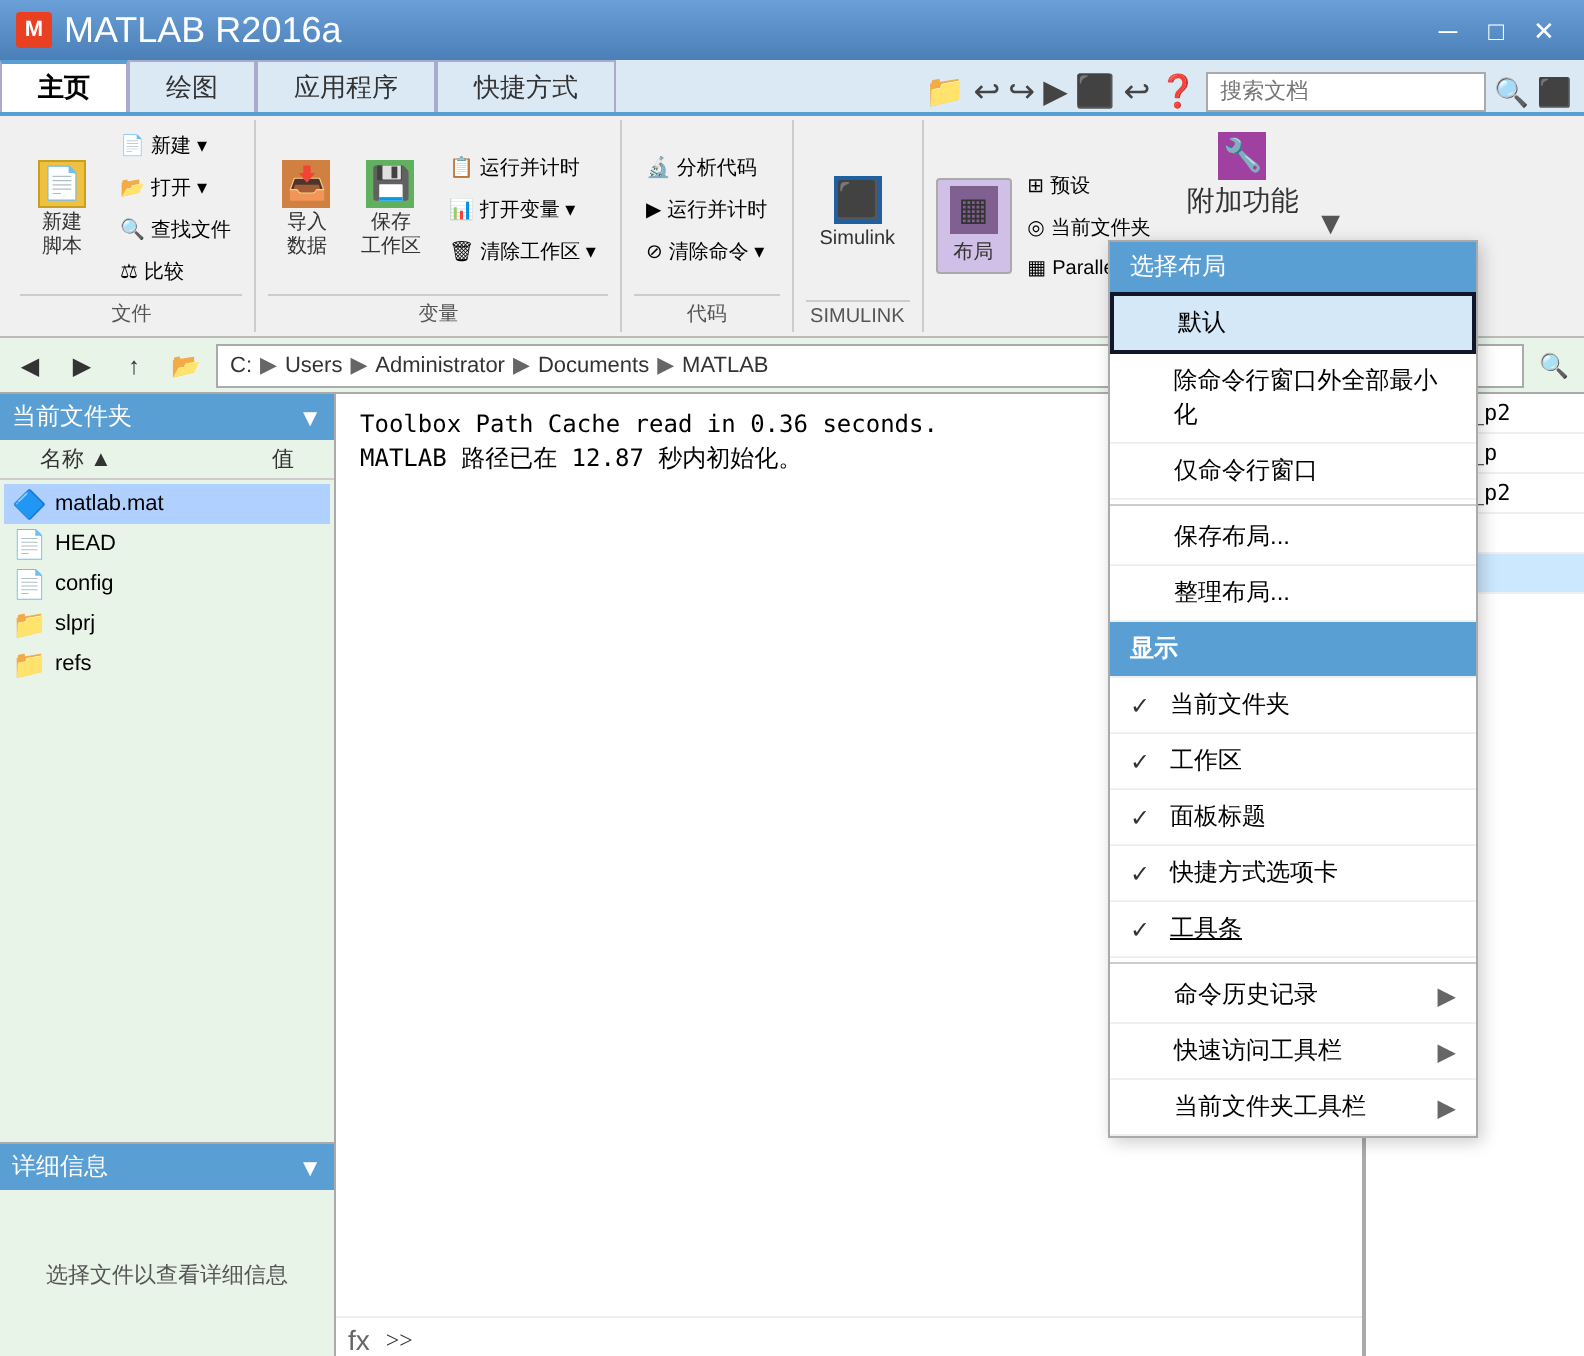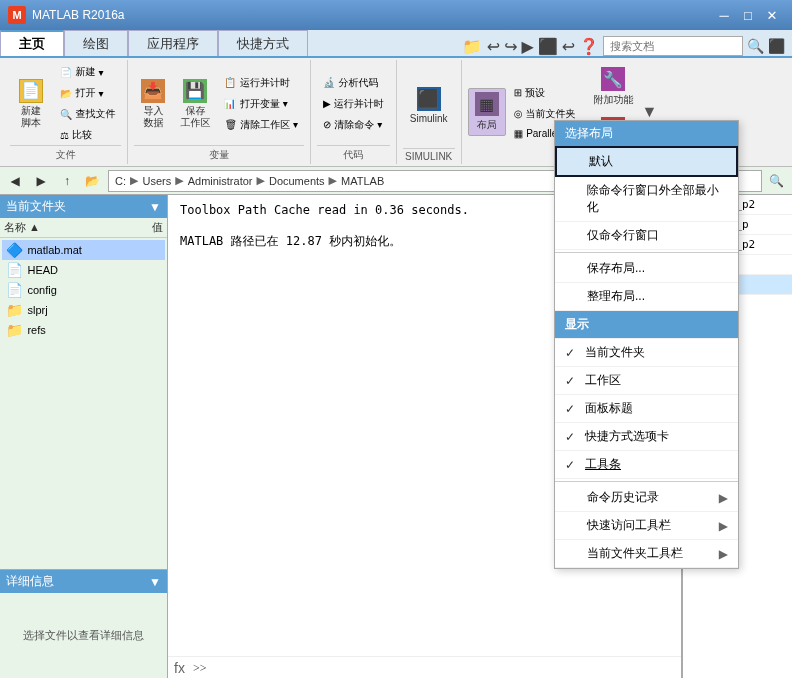--- a/index.html
+++ b/index.html
@@ -319,21 +319,21 @@
     .icon-import { background: #d08040; }
     .icon-save { background: #60b060; }
     .icon-simulink { background: #2060a0; }
     .icon-layout { background: #806090; }
   </style>
 </head>
 <body>
 
 <div id="title-bar">
   <div class="icon" style="width:18px;height:18px;background:#e84020;border-radius:2px;display:flex;align-items:center;justify-content:center;color:white;font-weight:bold;font-size:11px;margin-right:6px;">M</div>
-  <span style="flex:1;font-size:12px;color:white;">MATLAB R2016a</span>
+  <span style="flex:1;font-size:18px;color:white;">MATLAB R2016a</span>
   <button class="win-btn">─</button>
   <button class="win-btn">□</button>
   <button class="win-btn close-btn">✕</button>
 </div>
 
 <div id="tab-bar">
   <div class="tab-item active">主页</div>
   <div class="tab-item">绘图</div>
   <div class="tab-item">应用程序</div>
   <div class="tab-item">快捷方式</div>
@@ -458,21 +458,21 @@
             <span>当前文件夹</span>
           </div>
         <div class="rib-btn-small">
             <span>▦</span>
             <span>Parallel</span>
           </div>
       </div>
       <div style="display:flex;flex-direction:column;gap:2px;margin-left:4px;">
         <div class="rib-btn" style="min-width:44px;">
           <div class="rib-icon" style="background:#a040a0;">🔧</div>
-          <span style="font-size:10px;">附加功能</span>
+          <span style="font-size:14px;">附加功能</span>
         </div>
         <div class="rib-btn" style="min-width:44px;">
           <div class="rib-icon" style="background:#c04040;">📚</div>
           <span style="font-size:10px;">资源</span>
         </div>
       </div>
       <div style="display:flex;flex-direction:column;justify-content:center;">
         <span style="font-size:16px;cursor:pointer;color:#555;">▼</span>
       </div>
     </div>
@@ -498,21 +498,21 @@
   <div class="addr-btn">🔍</div>
 </div>
 
 <div id="main-layout" style="display:flex;height:calc(678px - 30px - 28px - 86px - 28px - 22px);">
 
   <div id="left-panel">
     <div id="panel-header">
       <span>当前文件夹</span>
       <span style="cursor:pointer;">▼</span>
     </div>
-    <div style="padding:2px 4px;background:#e8f4e8;border-bottom:1px solid #ccc;display:flex;align-items:center;">
+    <div style="padding:2px 20px;background:#e8f4e8;border-bottom:1px solid #ccc;display:flex;align-items:center;">
       <span style="font-size:11px;color:#333;">名称 ▲</span>
       <span style="margin-left:auto;font-size:11px;color:#333;">值</span>
     </div>
     <div id="file-list">
       <div class="file-item selected">
         <span class="file-icon" style="color:#2060c0;">🔷</span>
         <span>matlab.mat</span>
       </div>
       <div class="file-item">
         <span class="file-icon">📄</span>
@@ -537,21 +537,21 @@
         <span style="cursor:pointer;">▼</span>
       </div>
       <div id="detail-content">
         <span>选择文件以查看详细信息</span>
       </div>
     </div>
   </div>
 
   <div id="cmd-panel">
     <div id="cmd-content">
-      <div style="margin-bottom:16px;">Toolbox Path Cache read in 0.36 seconds.</div>
+      <div style="margin-bottom:2px;">Toolbox Path Cache read in 0.36 seconds.</div>
       <div style="margin-bottom:4px;">MATLAB 路径已在 12.87 秒内初始化。</div>
     </div>
     <div id="cmd-prompt">
       <span class="fx-icon">fx</span>
       <span class="prompt-sym" style="margin-left:4px;">&gt;&gt;</span>
       <input type="text" style="flex: 1 1 0%; border: none; outline: none; font-family: Consolas, monospace; font-size: 12px; padding: 2px 6px;">
     </div>
   </div>
 
   <div id="right-panel">

